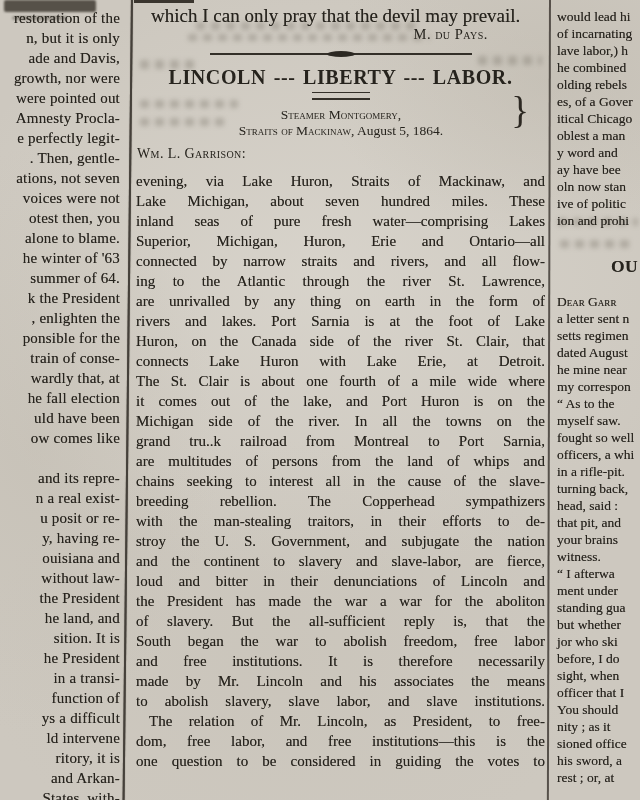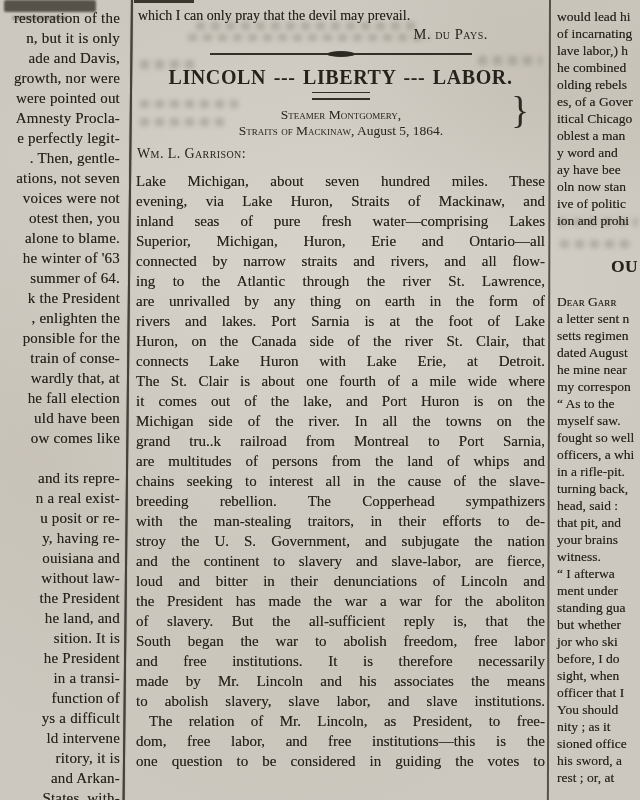--- a/index.html
+++ b/index.html
@@ -23,21 +23,21 @@
   .rule-right{left:549px;width:2px;opacity:.88;transform:rotate(0.15deg);transform-origin:top center;}
 
   
   .col-left{position:absolute;left:0;top:8px;width:121px;font-size:15px;}
   .col-left .ln{position:relative;height:20px;line-height:20px;}
   .col-left .ln span{position:absolute;right:1px;white-space:nowrap;letter-spacing:.2px;text-shadow:0 0 .4px rgba(43,39,32,.55);text-align:right;}
   .col-left .ln.pgap{height:20px;}
 
   
   .col-main{position:absolute;left:136px;top:0;width:409px;height:800px;}
-  .prev-line{margin:6px 0 0 2px;font-size:14px;line-height:19px;text-shadow:0 0 .4px rgba(43,39,32,.5);}
+  .prev-line{margin:6px 0 0 15px;font-size:19px;line-height:19px;text-shadow:0 0 .4px rgba(43,39,32,.5);}
   .prev-sig{width:352px;text-align:right;font-size:14.5px;line-height:19px;letter-spacing:.5px;}
   .divider{position:relative;margin:6px auto 0;width:262px;height:7px;}
   .divider .bar{position:absolute;left:0;right:0;top:3px;height:2px;background:#332f28;}
   .divider .orn{position:absolute;left:50%;top:1px;width:28px;height:6px;margin-left:-14px;background:#2c2822;border-radius:50%;}
   .headline{margin:9px 0 0;text-align:center;font-size:20px;line-height:23px;font-weight:700;letter-spacing:.6px;word-spacing:2px;}
   .headline-rule{margin:3px auto 0;width:58px;height:5px;border-top:1.5px solid #332f28;border-bottom:2px solid #332f28;}
   .dateline{position:relative;margin:7px 0 0 55px;width:300px;font-size:13.5px;line-height:16px;text-align:center;}
   .dateline .dl2 .plain{font-size:13.5px;}
   .dateline .brace{position:absolute;right:-38px;top:-4px;font-size:37px;font-weight:400;color:#2c2822;}
   .salutation{margin:6px 0 8px 1px;font-size:14px;line-height:18px;letter-spacing:.4px;}
@@ -219,22 +219,22 @@
     <div class="dateline">
       <div class="dl1 sc">Steamer Montgomery,</div>
       <div class="dl2"><span class="sc">Straits of Mackinaw,</span><span class="plain"> August 5, 1864.</span></div>
       <span class="brace">}</span>
     </div>
 
     <div class="salutation sc">Wm. L. Garrison:</div>
 
     <div class="body">
       <div>
+          <div class="bl">evening, via Lake Huron, Straits of Mackinaw, and</div>
           <div class="bl">Lake Michigan, about seven hundred miles. These</div>
-          <div class="bl">evening, via Lake Huron, Straits of Mackinaw, and</div>
           <div class="bl">inland seas of pure fresh water—comprising Lakes</div>
           <div class="bl">Superior, Michigan, Huron, Erie and Ontario—all</div>
           <div class="bl">connected by narrow straits and rivers, and all flow-</div>
           <div class="bl">ing to the Atlantic through the river St. Lawrence,</div>
           <div class="bl">are unrivalled by any thing on earth in the form of</div>
           <div class="bl">rivers and lakes. Port Sarnia is at the foot of Lake</div>
           <div class="bl">Huron, on the Canada side of the river St. Clair, that</div>
           <div class="bl">connects Lake Huron with Lake Erie, at Detroit.</div>
           <div class="bl">The St. Clair is about one fourth of a mile wide where</div>
           <div class="bl">it comes out of the lake, and Port Huron is on the</div>

